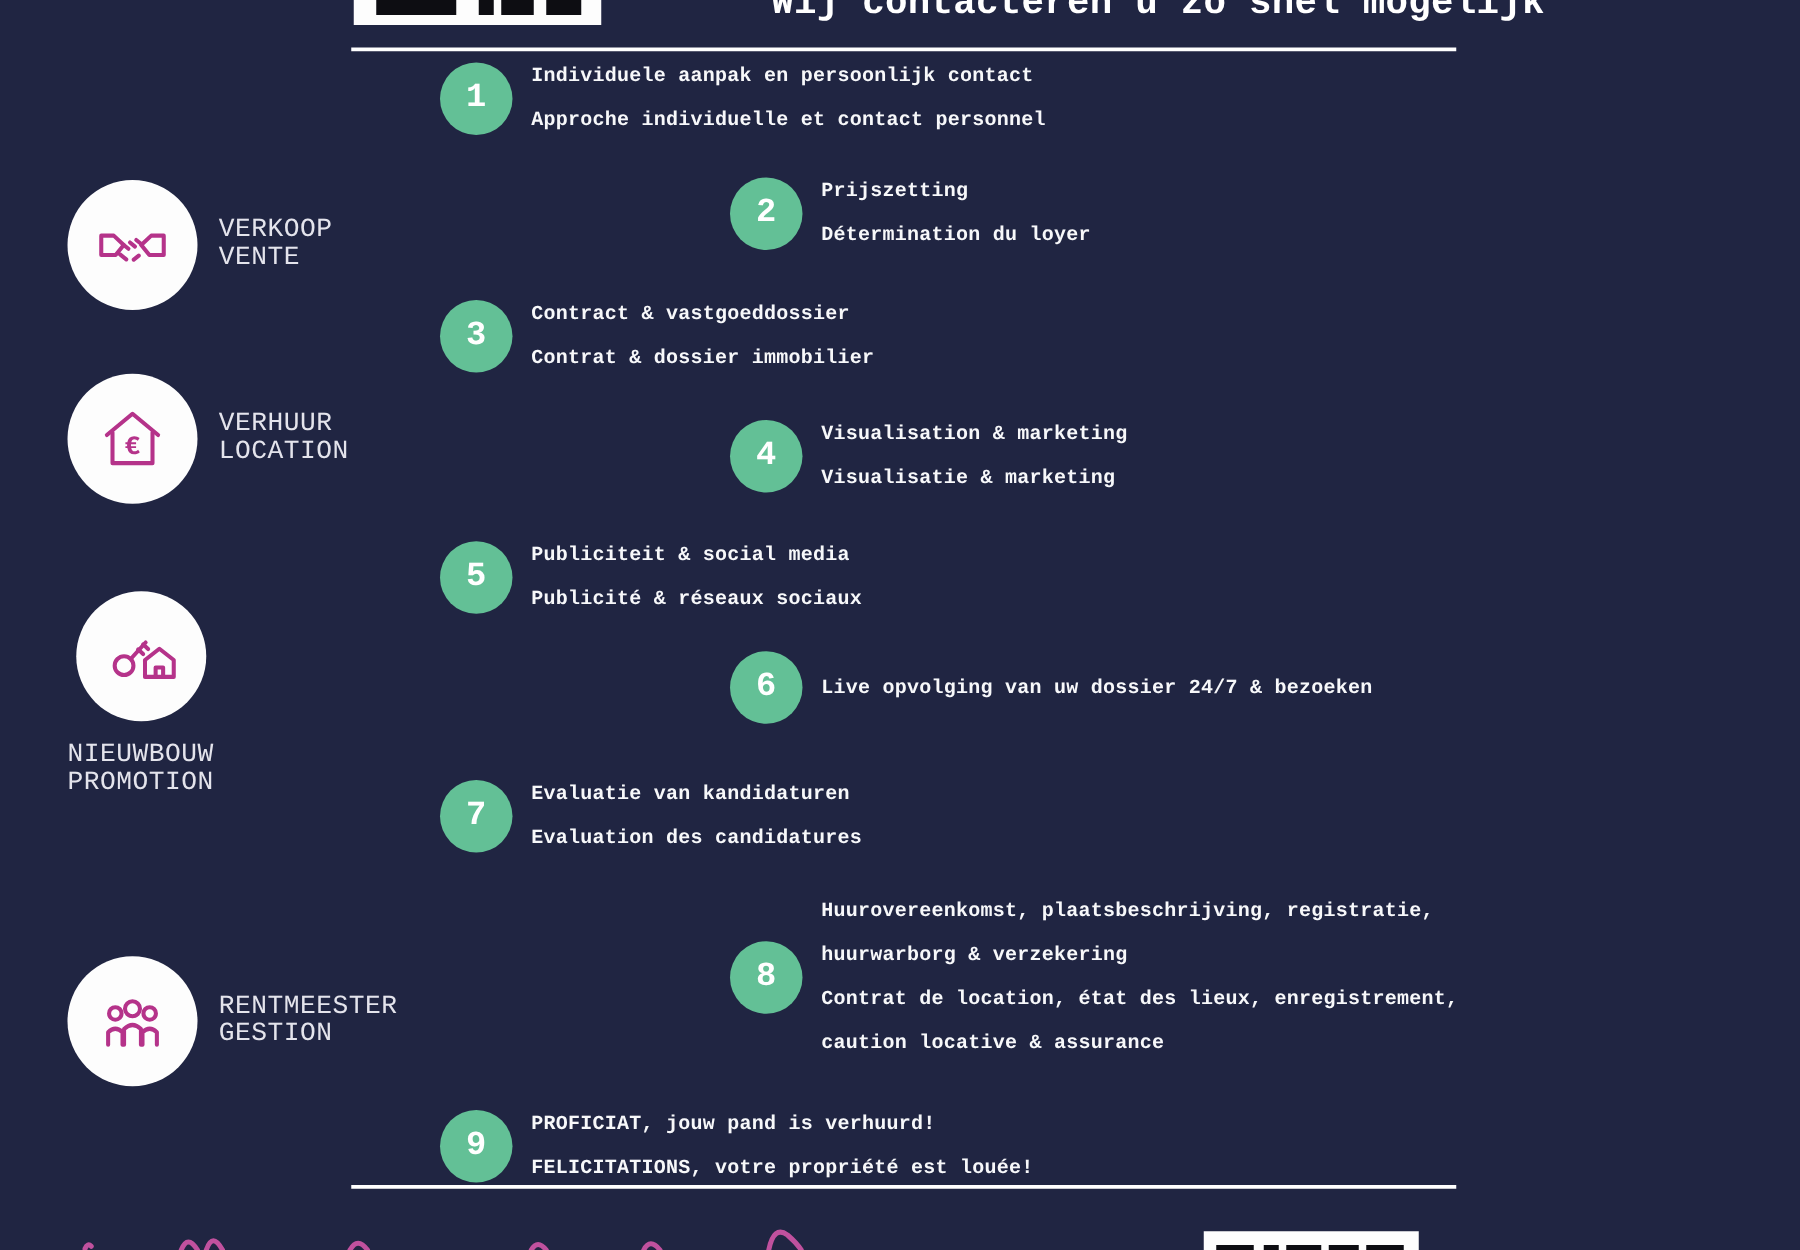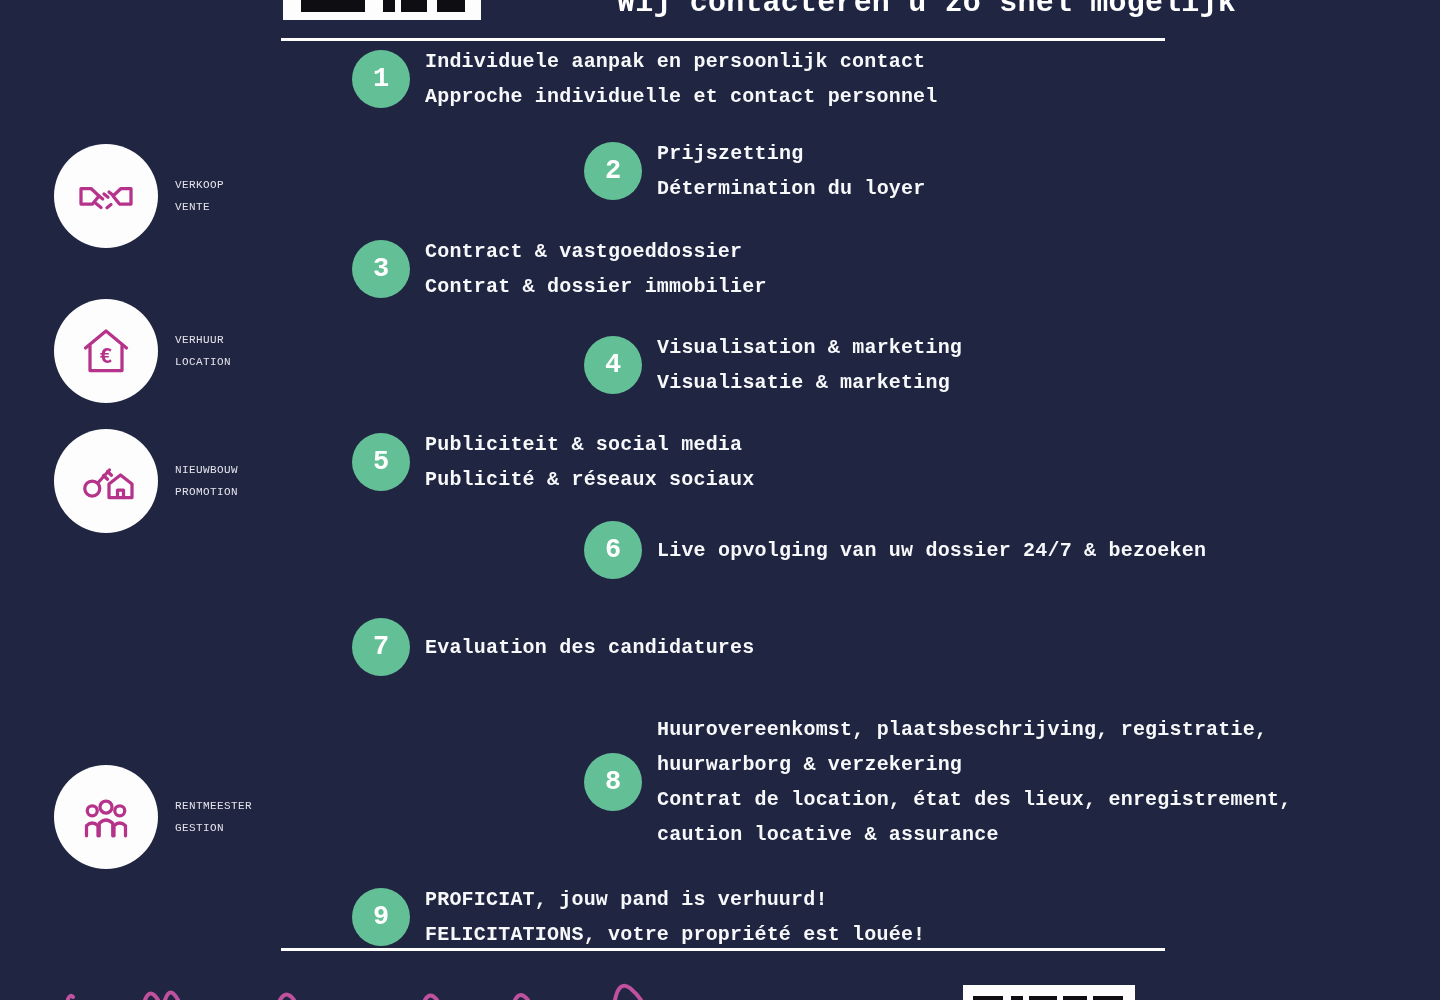--- a/index.html
+++ b/index.html
@@ -28,32 +28,32 @@
   #divider-top{top:38px;}
   #divider-bottom{top:948px;}
   
   .step{position:absolute;display:flex;align-items:center;gap:15px;}
   .step-num{
     width:58px;height:58px;border-radius:50%;background:var(--green);
     color:#fff;display:flex;align-items:center;justify-content:center;
     font-size:27px;font-weight:700;flex:0 0 58px;
   }
   .step-lines{
-    font-size:20px;font-weight:700;color:#f7f8fa;line-height:35px;
+    font-size:16px;font-weight:700;color:#f7f8fa;line-height:35px;
     white-space:nowrap;letter-spacing:.2px;
   }
   
   .side-item{position:absolute;left:54px;display:flex;align-items:center;gap:17px;}
   .side-circle{
     width:104px;height:104px;border-radius:50%;background:#fdfdfd;
     display:flex;align-items:center;justify-content:center;
   }
   .side-circle svg{width:60px;height:60px;}
   .side-labels{
-    font-size:11px;color:#e4e4ec;line-height:22px;letter-spacing:.4px;font-weight:400;
+    font-size:21px;color:#e4e4ec;line-height:22px;letter-spacing:.4px;font-weight:400;
   }
   
   #script-partial{position:absolute;left:40px;top:983px;width:640px;height:17px;}
 </style>
 </head>
 <body>
 
 <div class="canvas" id="canvas">
 
   <div class="logo-box" id="logo-top">
@@ -87,21 +87,21 @@
           <path d="M3.8 10.8 L12 4 l8.2 6.8"></path>
           <path d="M5.6 10 V19.8 h12.8 V10"></path>
           <text x="12" y="16.8" font-size="8.5" font-weight="bold" text-anchor="middle" fill="#b5338a" stroke="none">€</text>
         </svg>
       </div>
     <div class="side-labels">
       <div>VERHUUR</div>
       <div>LOCATION</div>
     </div>
   </div>
-    <div class="side-item" style="top: 429px;">
+    <div class="side-item" style="top: 473px; flex-direction: column;">
     <div class="side-circle">
         <svg viewBox="0 0 24 24" fill="none" stroke="#b5338a" stroke-width="1.3" stroke-linejoin="round" stroke-linecap="round">
           <circle cx="6.5" cy="15" r="3"></circle>
           <path d="M8.7 12.8 L13.4 7.6"></path>
           <path d="M11 9.8 l1.6 1.5 M12.6 8.2 l1.6 1.5"></path>
           <path d="M13.2 13.2 l4.6-3.6 4.6 3.6 v5.4 h-9.2 z"></path>
           <path d="M16.6 18.6 v-3 h2.4 v3"></path>
         </svg>
       </div>
     <div class="side-labels">
@@ -176,20 +176,21 @@
     </div>
     <div class="step-lines">
         <div>Live opvolging van uw dossier 24/7 &amp; bezoeken</div>
       </div>
   </div>
     <div class="step" style="top: 618px; left: 352px;">
     <div class="step-num">
       <span>7</span>
     </div>
     <div class="step-lines">
+        <div>Evaluatie van kandidaturen</div>
         <div>Evaluation des candidatures</div>
       </div>
   </div>
     <div class="step" style="top: 712px; left: 584px;">
     <div class="step-num">
       <span>8</span>
     </div>
     <div class="step-lines">
         <div>Huurovereenkomst, plaatsbeschrijving, registratie,</div>
         <div>huurwarborg &amp; verzekering</div>

